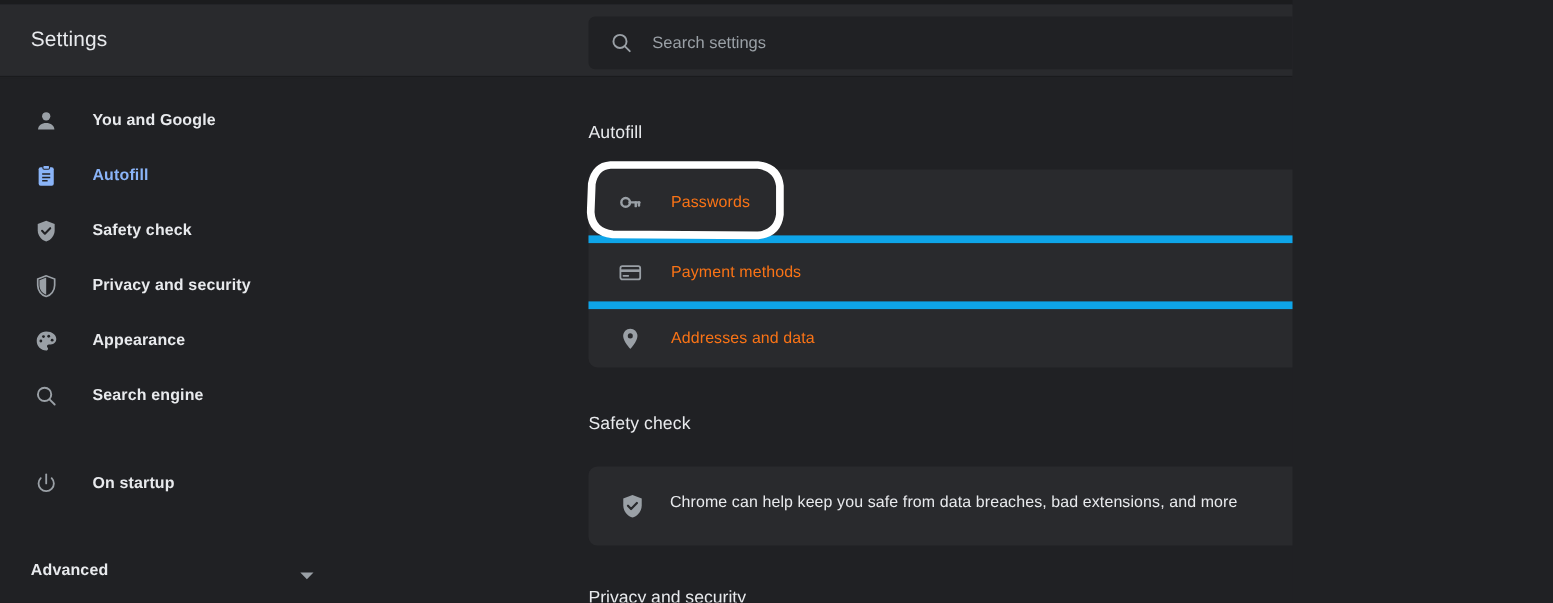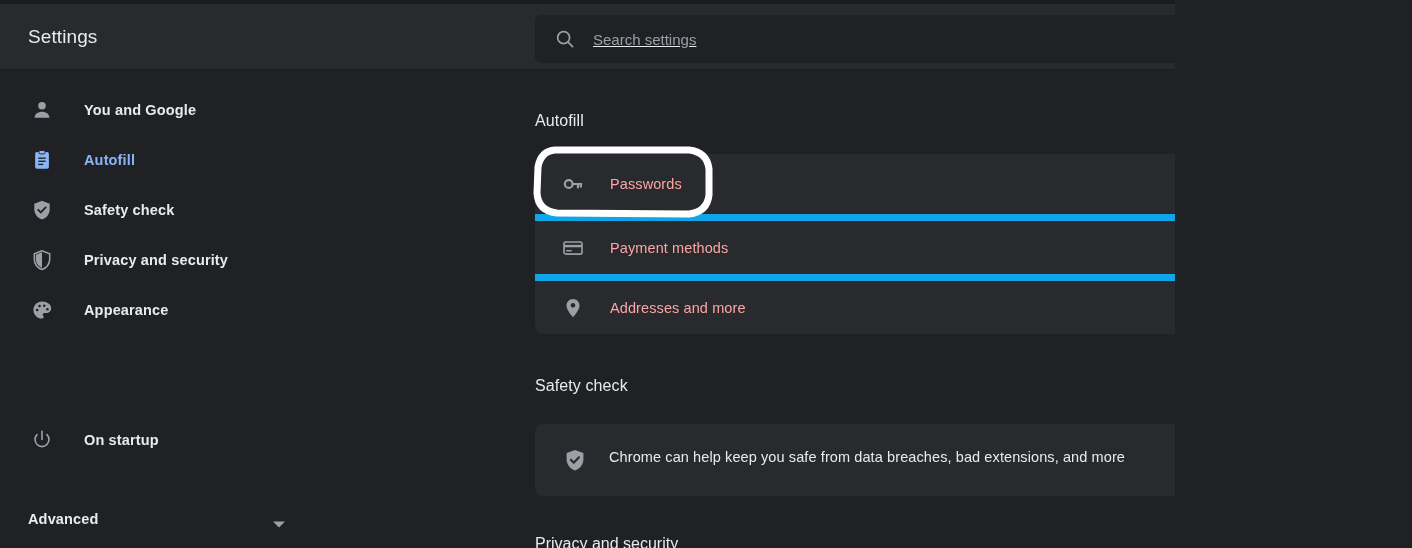--- a/index.html
+++ b/index.html
@@ -70,21 +70,20 @@
     left: 58px;
     top: 0;
     width: 780px;
     height: 48px;
     background: transparent;
     border: none;
     outline: none;
     color: #e8eaed;
     font-family: "Liberation Sans", sans-serif;
     font-size: 15px;
-    text-decoration: underline;
   }
   .search-input::placeholder { color: #9aa0a6; opacity: 1; }
 
   
   .sidebar {
     position: absolute;
     left: 0; top: 71px;
     width: 330px;
     height: 477px;
     background: #202124;
@@ -176,21 +175,21 @@
   .row-icon {
     position: absolute;
     left: 26px;
     width: 24px; height: 24px;
     display: flex; align-items: center; justify-content: center;
   }
   .row-label {
     position: absolute;
     left: 75px;
     font-size: 14.5px;
-    color: #fca5a5;
+    color: #f97316;
     letter-spacing: .1px;
     white-space: nowrap;
   }
   .row-arrow {
     position: absolute;
     right: 28px;
     width: 10px; height: 12px;
   }
 
   
@@ -345,20 +344,29 @@
           <path d="M12 2.6C6.7 2.6 2.6 6.7 2.6 12c0 5.2 4.1 9.4 9.4 9.4 1 0 1.8-.8 1.8-1.8 0-.5-.2-.9-.5-1.2-.3-.3-.5-.7-.5-1.2 0-1 .8-1.8 1.8-1.8h2c3 0 5.4-2.4 5.4-5.4 0-4.2-4.2-7.4-10-7.4z" fill="#9aa0a6"></path>
           <circle cx="6.7" cy="12" r="1.4" fill="#202124"></circle>
           <circle cx="9.3" cy="7.6" r="1.4" fill="#202124"></circle>
           <circle cx="14.5" cy="7.3" r="1.4" fill="#202124"></circle>
           <circle cx="17.9" cy="11.2" r="1.4" fill="#202124"></circle>
         </svg>
       </span>
       <span class="nav-label">Appearance</span>
     </div>
 
+    <div class="nav-item" style="top:264px;">
+      <span class="nav-icon">
+        <svg viewBox="0 0 24 24" width="22" height="22">
+          <circle cx="10.4" cy="10.4" r="6.6" fill="none" stroke="#9aa0a6" stroke-width="1.9"></circle>
+          <line x1="15.3" y1="15.3" x2="20.4" y2="20.4" stroke="#9aa0a6" stroke-width="1.9" stroke-linecap="round"></line>
+        </svg>
+      </span>
+      <span class="nav-label">Search engine</span>
+    </div>
 
 
     <div class="nav-item" style="top:344px;text-decoration:underline;">
       <span class="nav-icon">
         <svg viewBox="0 0 24 24" width="22" height="22">
           <path d="M6.6 6.2a7.6 7.6 0 1 0 10.8 0" fill="none" stroke="#9aa0a6" stroke-width="1.8" stroke-linecap="round"></path>
           <line x1="12" y1="2.6" x2="12" y2="11.4" stroke="#9aa0a6" stroke-width="1.8" stroke-linecap="round"></line>
         </svg>
       </span>
       <span class="nav-label">On startup</span>
@@ -413,21 +421,21 @@
         </span>
       </div>
 
       <div class="row">
         <span class="row-icon">
           <svg viewBox="0 0 24 24" width="22" height="22">
             <path d="M12 2.1c-3.9 0-7.1 3.2-7.1 7.1 0 5.3 7.1 12.8 7.1 12.8s7.1-7.5 7.1-12.8c0-3.9-3.2-7.1-7.1-7.1z" fill="#9aa0a6"></path>
             <circle cx="12" cy="9.1" r="2.5" fill="#292a2d"></circle>
           </svg>
         </span>
-        <span class="row-label">Addresses and more</span>
+        <span class="row-label">Addresses and data</span>
         <span class="row-arrow">
           <svg viewBox="0 0 10 12" width="10" height="12">
             <path d="M1.2 0.8 8.4 6 1.2 11.2z" fill="#9aa0a6"></path>
           </svg>
         </span>
       </div>
     </div>
 
     <div class="section-title" style="top:306px;">Safety check</div>
 

